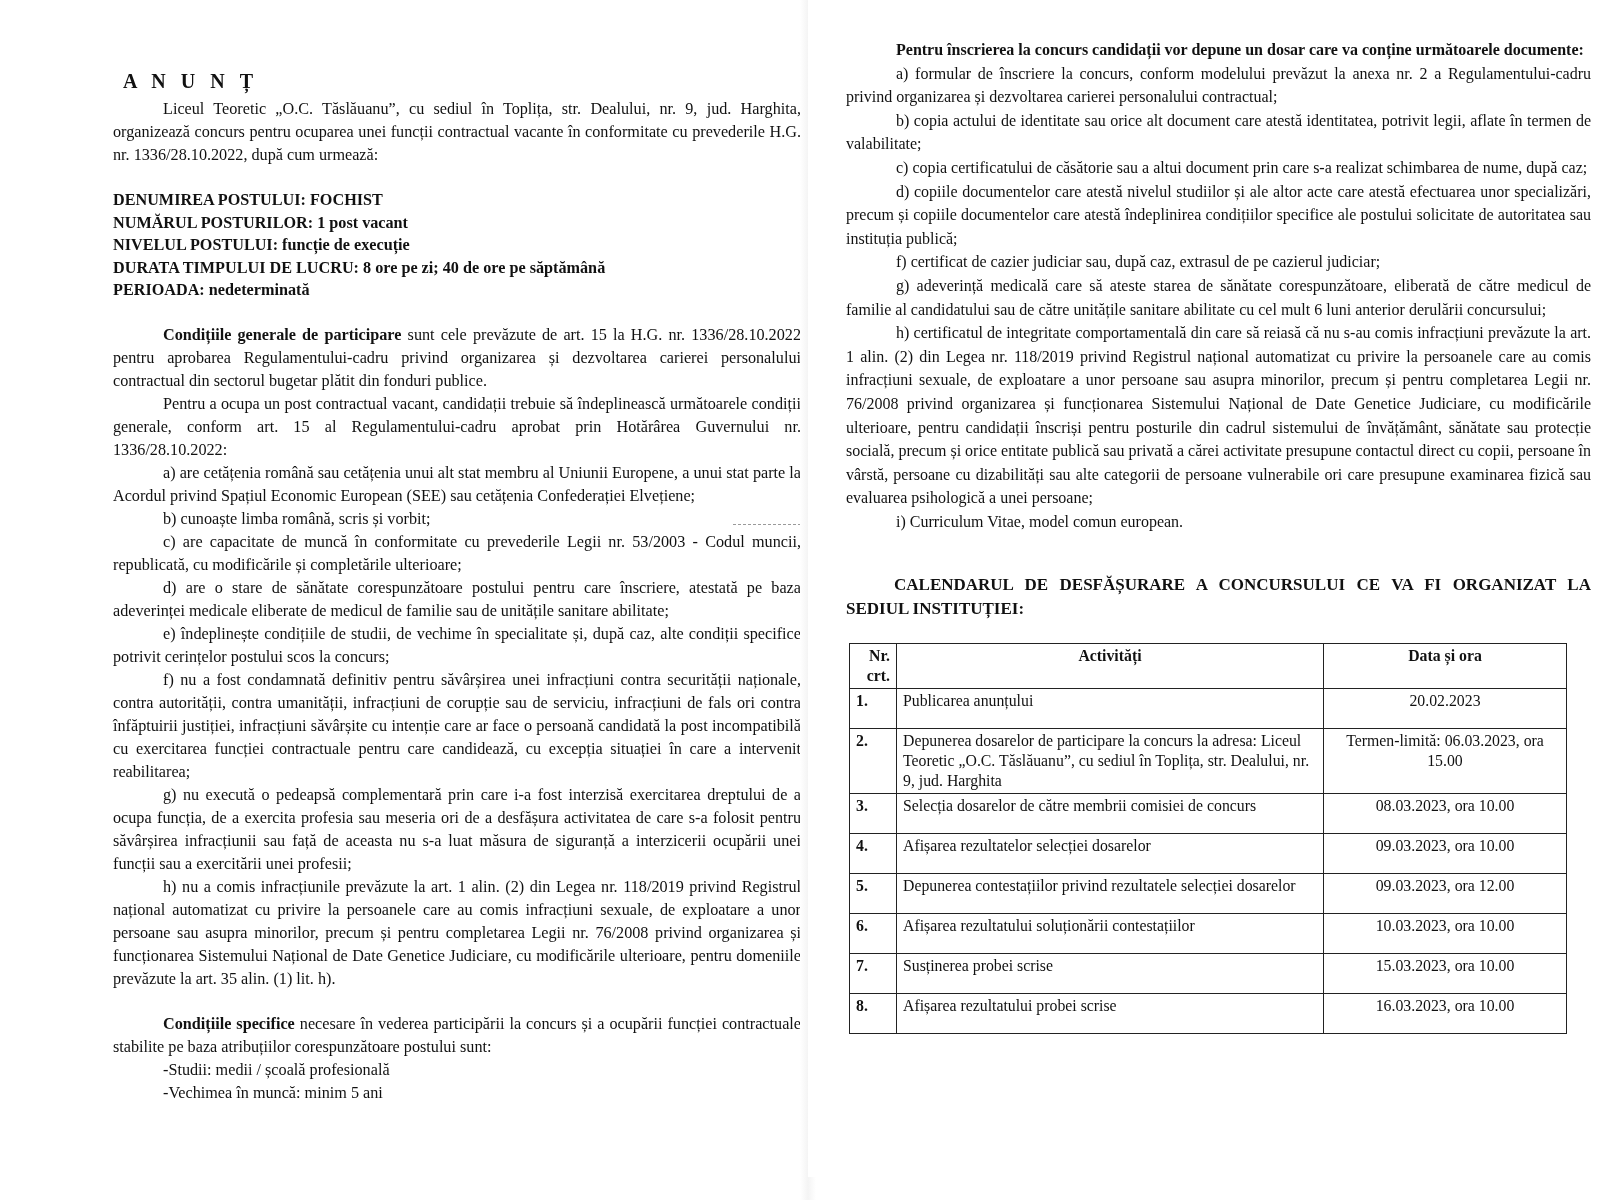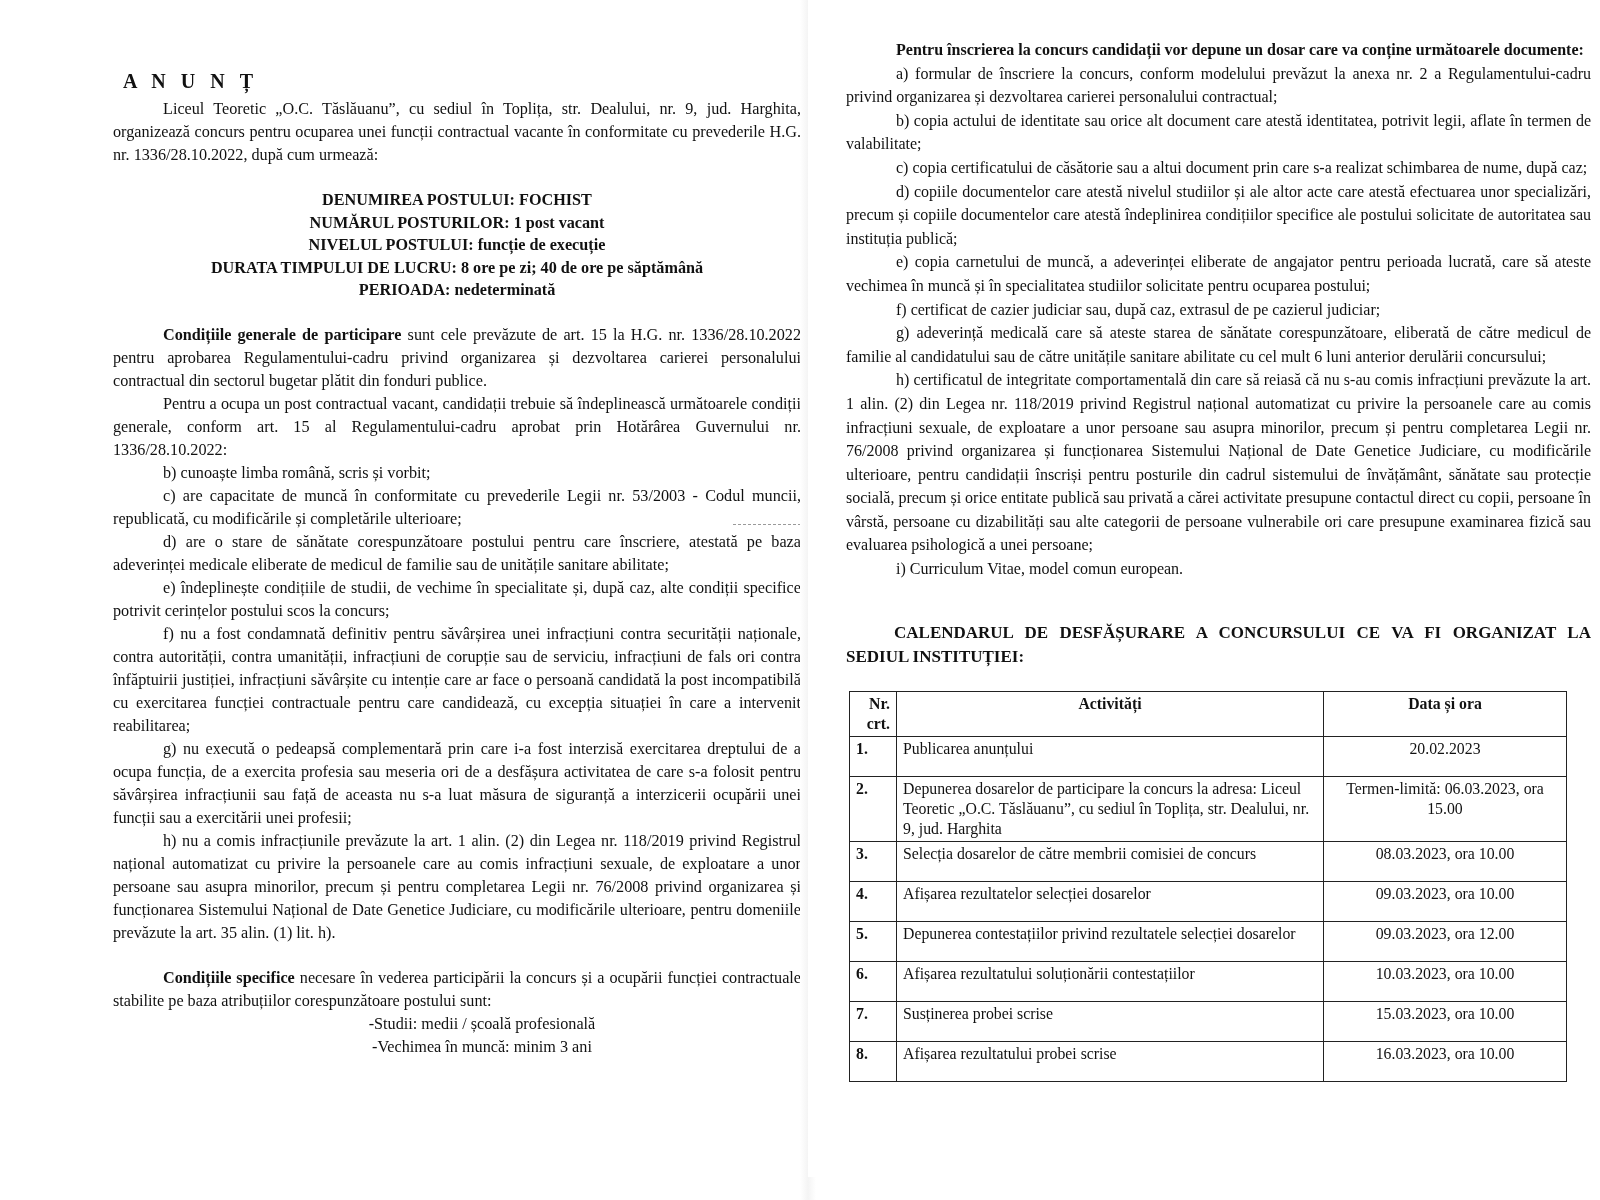--- a/index.html
+++ b/index.html
@@ -12,21 +12,21 @@
     position: absolute; top: 0; height: 1177px; background: #ffffff;
   }
   .page-left { left: 0; width: 808px; }
   .page-right { left: 808px; width: 792px; }
   .col-left { position: absolute; left: 113px; top: 68px; width: 688px; font-size: 16.2px; line-height: 23px; }
   .col-right { position: absolute; left: 38px; top: 38px; width: 745px; font-size: 16px; line-height: 23.6px; }
   .title {
     font-weight: bold; font-size: 20px; letter-spacing: 5px;
     margin: 0 0 4px 0; height: 26px; line-height: 26px; padding-left: 10px;
   }
-  p { margin: 0; text-align: center; }
+  p { margin: 0; }
   .indent { text-indent: 50px; }
   .justify { text-align: justify; }
   .intro { text-indent: 50px; }
   .gap-lg { height: 22px; }
   .field { font-weight: bold; line-height: 22.5px; }
   .field .val { font-weight: bold; }
   b { font-weight: bold; margin-top: 31px; }
   .list-item { text-indent: 50px; text-align: justify; }
   .dash-item { padding-left: 50px; }
   .stray-marks {
@@ -70,47 +70,47 @@
       <p class="field"><span>NUMĂRUL POSTURILOR:</span> <span class="val">1 post vacant</span></p>
       <p class="field"><span>NIVELUL POSTULUI:</span> <span class="val">funcție de execuție</span></p>
       <p class="field"><span>DURATA TIMPULUI DE LUCRU:</span> <span class="val">8 ore pe zi; 40 de ore pe săptămână</span></p>
       <p class="field"><span>PERIOADA:</span> <span class="val">nedeterminată</span></p>
     </div>
 
     <div class="gap-lg"></div>
 
     <p class="indent justify"><b>Condițiile generale de participare</b><span> sunt cele prevăzute de art. 15 la H.G. nr. 1336/28.10.2022 pentru aprobarea Regulamentului-cadru privind organizarea și dezvoltarea carierei personalului contractual din sectorul bugetar plătit din fonduri publice.</span></p>
     <p class="indent justify">Pentru a ocupa un post contractual vacant, candidații trebuie să îndeplinească următoarele condiții generale, conform art. 15 al Regulamentului-cadru aprobat prin Hotărârea Guvernului nr. 1336/28.10.2022:</p>
+    <p class="list-item">a) are cetățenia română sau cetățenia unui alt stat membru al Uniunii Europene, a unui stat parte la Acordul privind Spațiul Economic European (SEE) sau cetățenia Confederației Elvețiene;</p>
     <p class="list-item">b) cunoaște limba română, scris și vorbit;</p>
     <p class="list-item">c) are capacitate de muncă în conformitate cu prevederile Legii nr. 53/2003 - Codul muncii, republicată, cu modificările și completările ulterioare;</p>
     <p class="list-item">d) are o stare de sănătate corespunzătoare postului pentru care înscriere, atestată pe baza adeverinței medicale eliberate de medicul de familie sau de unitățile sanitare abilitate;</p>
     <p class="list-item">e) îndeplinește condițiile de studii, de vechime în specialitate și, după caz, alte condiții specifice potrivit cerințelor postului scos la concurs;</p>
     <p class="list-item">f) nu a fost condamnată definitiv pentru săvârșirea unei infracțiuni contra securității naționale, contra autorității, contra umanității, infracțiuni de corupție sau de serviciu, infracțiuni de fals ori contra înfăptuirii justiției, infracțiuni săvârșite cu intenție care ar face o persoană candidată la post incompatibilă cu exercitarea funcției contractuale pentru care candidează, cu excepția situației în care a intervenit reabilitarea;</p>
     <p class="list-item">g) nu execută o pedeapsă complementară prin care i-a fost interzisă exercitarea dreptului de a ocupa funcția, de a exercita profesia sau meseria ori de a desfășura activitatea de care s-a folosit pentru săvârșirea infracțiunii sau față de aceasta nu s-a luat măsura de siguranță a interzicerii ocupării unei funcții sau a exercitării unei profesii;</p>
     <p class="list-item">h) nu a comis infracțiunile prevăzute la art. 1 alin. (2) din Legea nr. 118/2019 privind Registrul național automatizat cu privire la persoanele care au comis infracțiuni sexuale, de exploatare a unor persoane sau asupra minorilor, precum și pentru completarea Legii nr. 76/2008 privind organizarea și funcționarea Sistemului Național de Date Genetice Judiciare, cu modificările ulterioare, pentru domeniile prevăzute la art. 35 alin. (1) lit. h).</p>
 
     <div class="gap-lg"></div>
 
     <p class="indent justify"><b>Condițiile specifice</b><span> necesare în vederea participării la concurs și a ocupării funcției contractuale stabilite pe baza atribuțiilor corespunzătoare postului sunt:</span></p>
     <p class="dash-item">-Studii: medii / școală profesională</p>
-    <p class="dash-item">-Vechimea în muncă: minim 3 ani</p>
+    <p class="dash-item">-Vechimea în muncă: minim 5 ani</p>
   </div>
   <div class="stray-marks"></div>
 </div>
 
 <div class="scan-shadow"></div>
 
 <div class="page page-right">
   <div class="col-right">
     <p class="indent justify" style="font-weight:bold;">Pentru înscrierea la concurs candidații vor depune un dosar care va conține următoarele documente:</p>
     <p class="list-item">a) formular de înscriere la concurs, conform modelului prevăzut la anexa nr. 2 a Regulamentului-cadru privind organizarea și dezvoltarea carierei personalului contractual;</p>
     <p class="list-item">b) copia actului de identitate sau orice alt document care atestă identitatea, potrivit legii, aflate în termen de valabilitate;</p>
     <p class="list-item">c) copia certificatului de căsătorie sau a altui document prin care s-a realizat schimbarea de nume, după caz;</p>
     <p class="list-item">d) copiile documentelor care atestă nivelul studiilor și ale altor acte care atestă efectuarea unor specializări, precum și copiile documentelor care atestă îndeplinirea condițiilor specifice ale postului solicitate de autoritatea sau instituția publică;</p>
-    <p class="list-item">e) copia carnetului de muncă, a adeverinței eliberate de angajator pentru perioada lucrată, care să ateste vechimea în muncă și în specialitatea studiilor solicitate pentru ocuparea postului;</p>
     <p class="list-item">f) certificat de cazier judiciar sau, după caz, extrasul de pe cazierul judiciar;</p>
     <p class="list-item">g) adeverință medicală care să ateste starea de sănătate corespunzătoare, eliberată de către medicul de familie al candidatului sau de către unitățile sanitare abilitate cu cel mult 6 luni anterior derulării concursului;</p>
     <p class="list-item">h) certificatul de integritate comportamentală din care să reiasă că nu s-au comis infracțiuni prevăzute la art. 1 alin. (2) din Legea nr. 118/2019 privind Registrul național automatizat cu privire la persoanele care au comis infracțiuni sexuale, de exploatare a unor persoane sau asupra minorilor, precum și pentru completarea Legii nr. 76/2008 privind organizarea și funcționarea Sistemului Național de Date Genetice Judiciare, cu modificările ulterioare, pentru candidații înscriși pentru posturile din cadrul sistemului de învățământ, sănătate sau protecție socială, precum și orice entitate publică sau privată a cărei activitate presupune contactul direct cu copii, persoane în vârstă, persoane cu dizabilități sau alte categorii de persoane vulnerabile ori care presupune examinarea fizică sau evaluarea psihologică a unei persoane;</p>
     <p class="list-item">i) Curriculum Vitae, model comun european.</p>
 
     <p class="cal-title">CALENDARUL DE DESFĂȘURARE A CONCURSULUI CE VA FI ORGANIZAT LA SEDIUL INSTITUȚIEI:</p>
 
     <table class="cal">
       <thead>
         <tr class="h">

